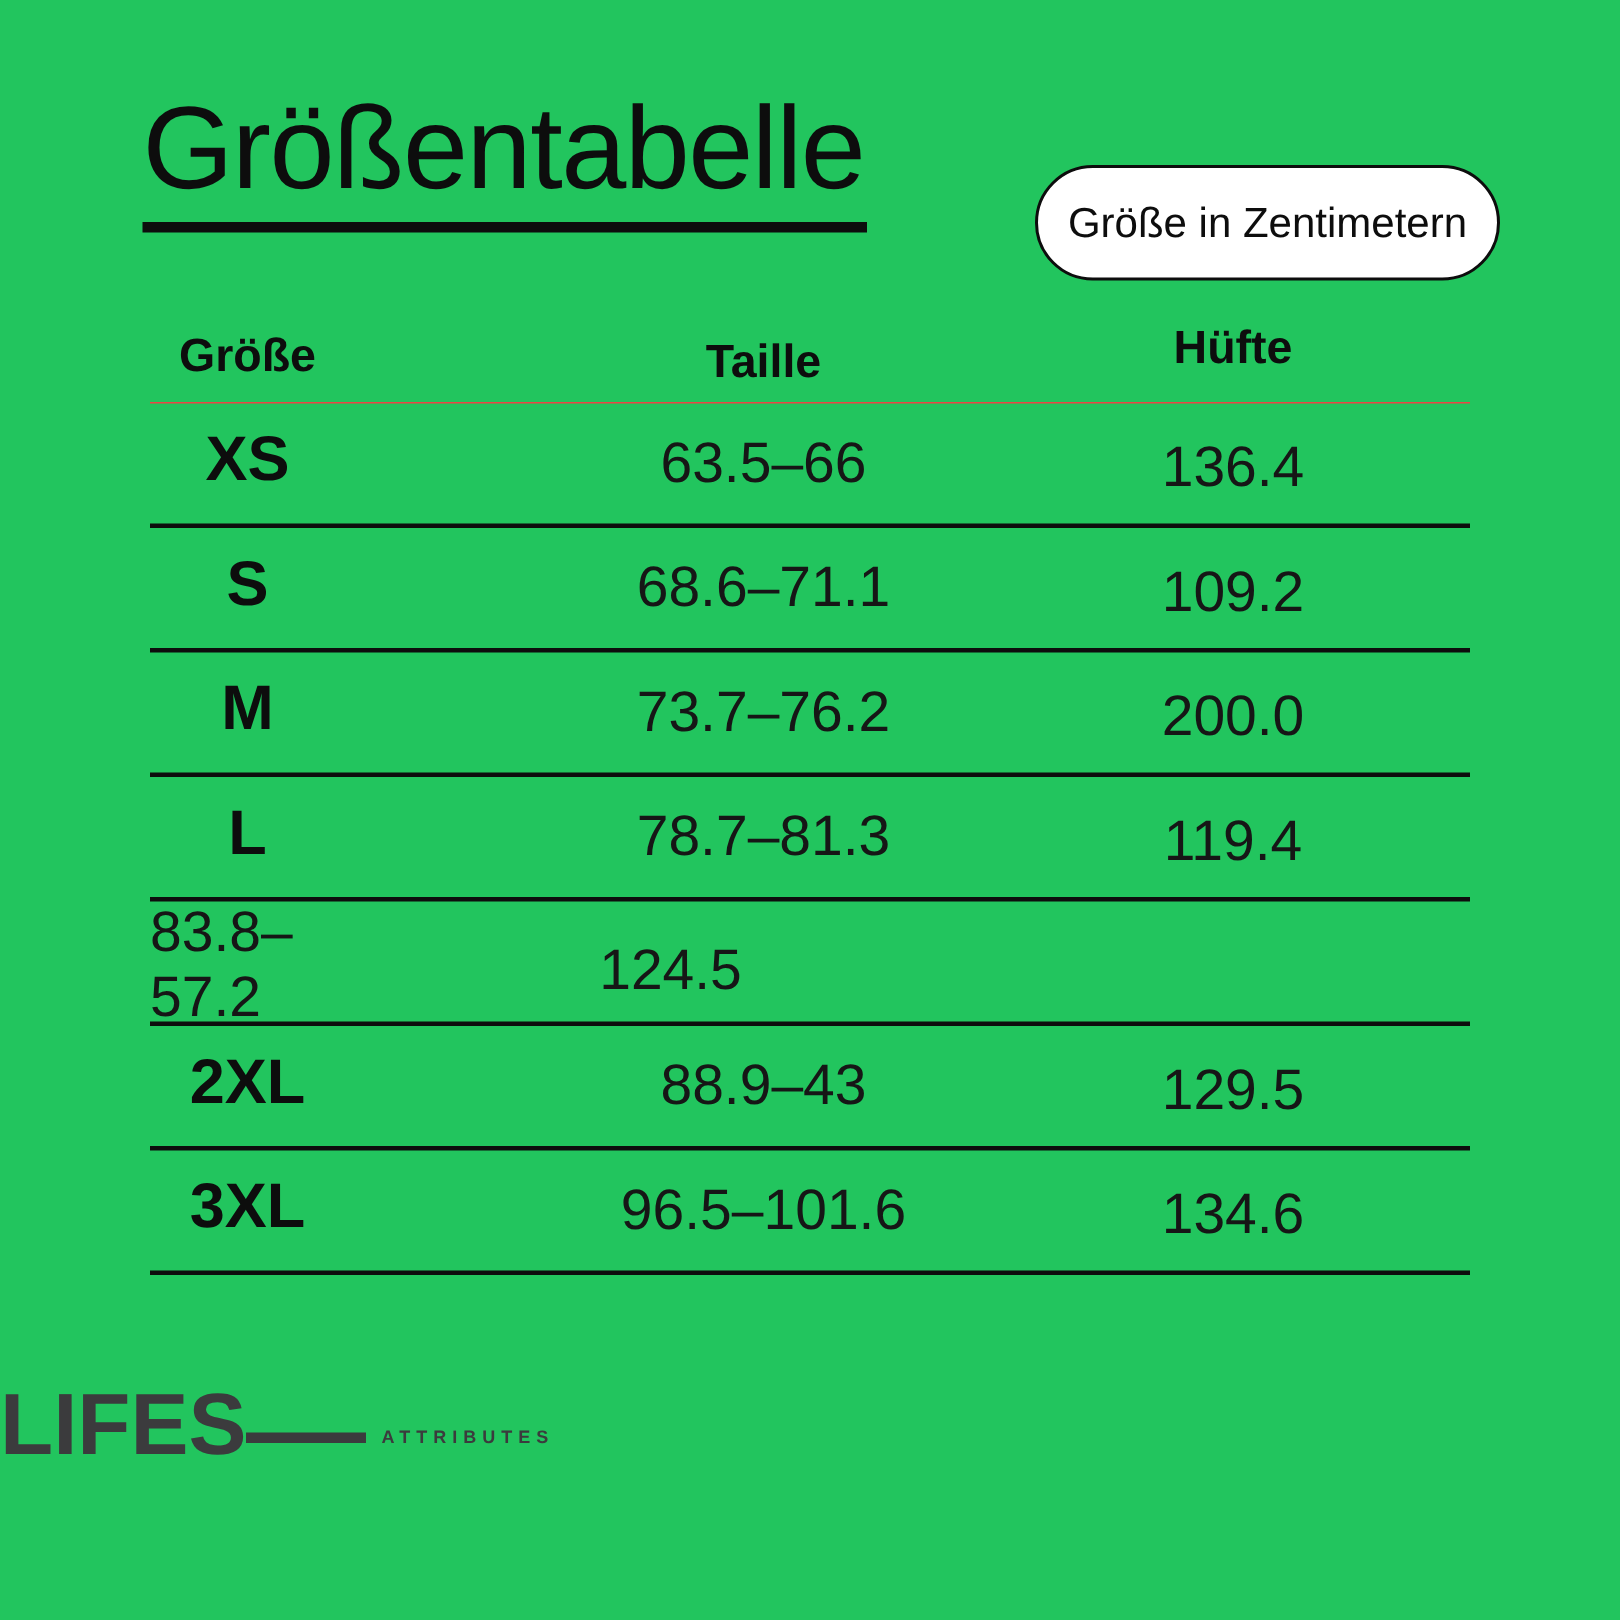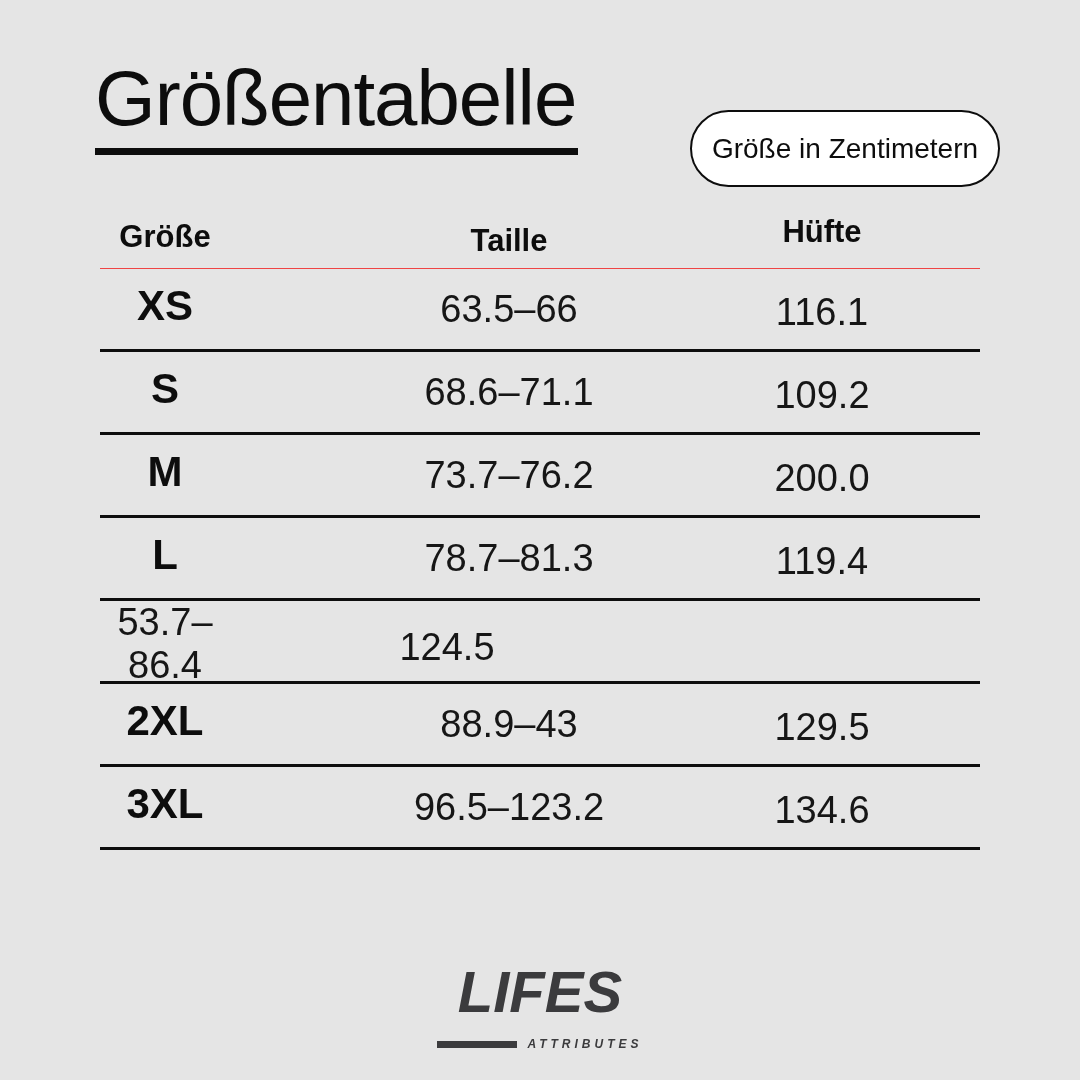--- a/index.html
+++ b/index.html
@@ -1,25 +1,24 @@
 <!DOCTYPE html>
 <html><head>
 <meta charset="utf-8">
 <style>
   * { box-sizing: border-box; }
   html, body { margin: 0; padding: 0; background: #ffffff; }
   .canvas {
     position: relative;
     width: 1080px;
     height: 1080px;
-    background: #e5e5e5;
+    background: #22c55e;
     font-family: "Liberation Sans", sans-serif;
     color: #0d0d0d;
     overflow: hidden;
-    text-align: center;
   }
 
   
   .title-block { position: absolute; left: 95px; top: 58px; }
   .page-title {
     margin: 0;
     display: inline-block;
     font-size: 78px;
     font-weight: 500;
     letter-spacing: -1px;
@@ -57,26 +56,25 @@
   .head-cell { font-weight: 700; font-size: 31px; }
   .head-taille { transform: translateY(4px); }
   .head-huefte { transform: translateY(-5px); }
   .size-cell { font-weight: 700; font-size: 42px; transform: translateY(-3px); }
   .val { font-size: 38px; color: #161616; }
   .val-huefte { transform: translateY(3px); }
 
   
   .brand {
     position: absolute;
-    left: 0; right: 0; top: 963px;
+    left: 0; right: 0; top: 921px;
     display: flex;
-    flex-direction: column;
+    flex-direction: row;
     align-items: center;
     color: #3b3b3d;
-    font-style: italic;
   }
   .brand-word {
     font-size: 58px;
     font-weight: 700;
     letter-spacing: 0px;
     line-height: 1;
   }
   .brand-sub { display: flex; align-items: center; margin-top: 16px; }
   .brand-bar { width: 80px; height: 7px; background: #3b3b3d; margin-right: 10px; }
   .brand-attr { font-size: 12px; font-weight: 700; letter-spacing: 4px; }
@@ -98,21 +96,21 @@
 
     <div class="t-row t-head">
       <div class="cell head-cell">Größe</div>
       <div class="cell head-cell head-taille">Taille</div>
       <div class="cell head-cell head-huefte c3">Hüfte</div>
     </div>
 
     <div class="t-row t-body-row">
       <div class="cell size-cell">XS</div>
       <div class="cell val">63.5–66</div>
-      <div class="cell val val-huefte c3">116.1</div>
+      <div class="cell val val-huefte c3">136.4</div>
     </div>
 
     <div class="t-row t-body-row">
       <div class="cell size-cell">S</div>
       <div class="cell val">68.6–71.1</div>
       <div class="cell val val-huefte c3">109.2</div>
     </div>
 
     <div class="t-row t-body-row">
       <div class="cell size-cell">M</div>
@@ -120,33 +118,33 @@
       <div class="cell val val-huefte c3">200.0</div>
     </div>
 
     <div class="t-row t-body-row">
       <div class="cell size-cell">L</div>
       <div class="cell val">78.7–81.3</div>
       <div class="cell val val-huefte c3">119.4</div>
     </div>
 
     <div class="t-row t-body-row">
-      <div class="cell val">53.7–86.4</div>
+      <div class="cell val">83.8–57.2</div>
       <div class="cell val val-huefte c3">124.5</div>
     </div>
 
     <div class="t-row t-body-row">
       <div class="cell size-cell">2XL</div>
       <div class="cell val">88.9–43</div>
       <div class="cell val val-huefte c3">129.5</div>
     </div>
 
     <div class="t-row t-body-row">
       <div class="cell size-cell">3XL</div>
-      <div class="cell val">96.5–123.2</div>
+      <div class="cell val">96.5–101.6</div>
       <div class="cell val val-huefte c3">134.6</div>
     </div>
 
   </div>
 
   <div class="brand">
     <div class="brand-word">LIFES</div>
     <div class="brand-sub">
       <div class="brand-bar"></div>
       <div class="brand-attr">ATTRIBUTES</div>

